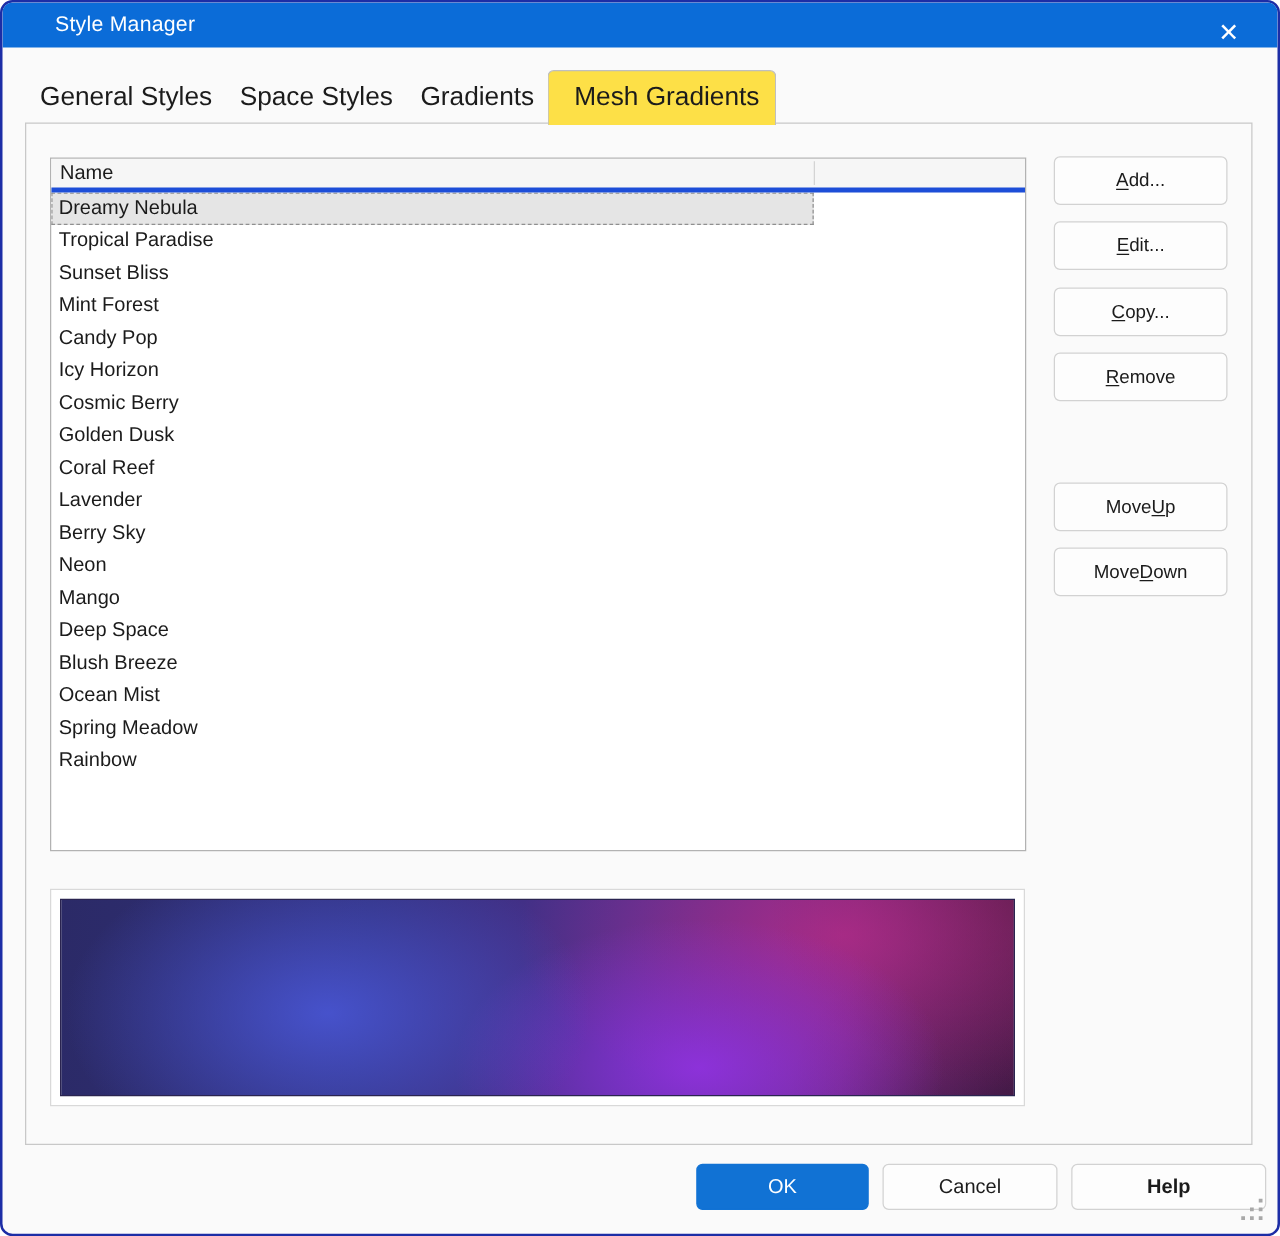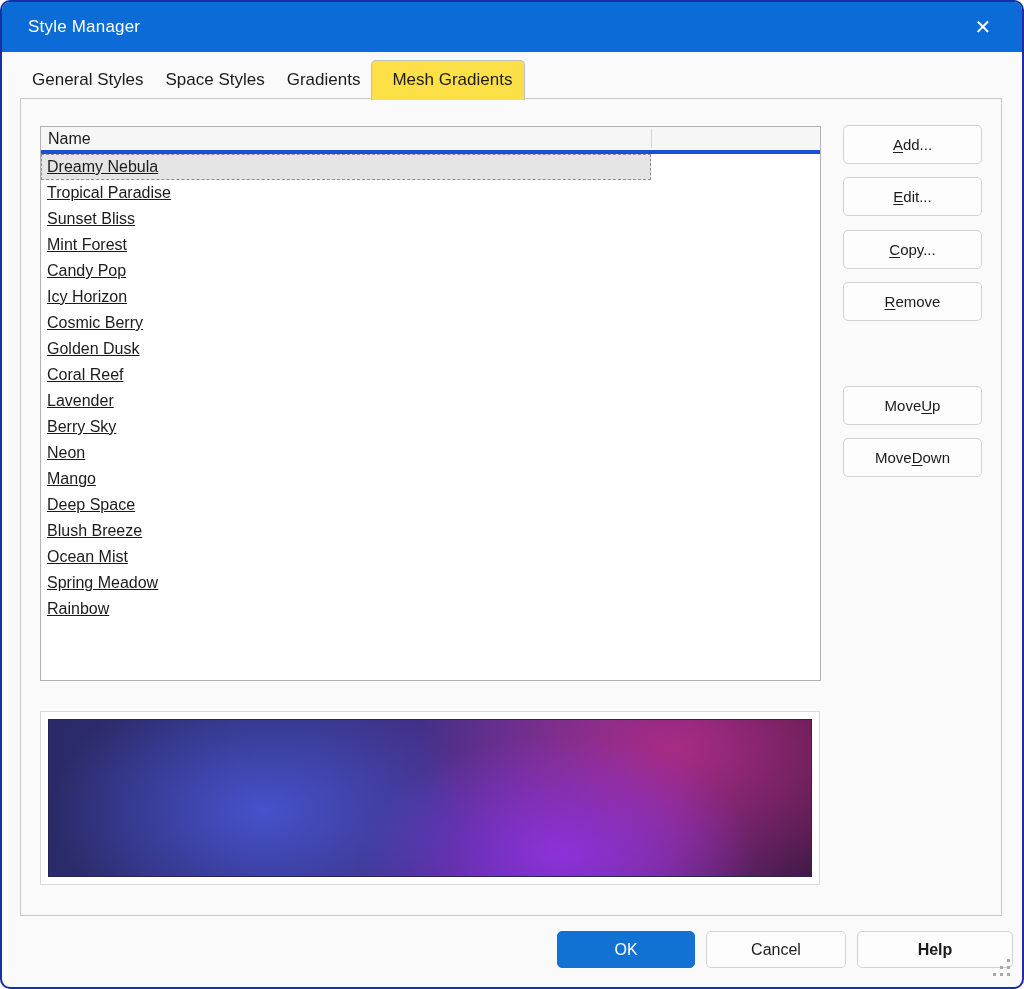--- a/index.html
+++ b/index.html
@@ -3,48 +3,48 @@
 <meta charset="utf-8">
 <style>
   * { margin:0; padding:0; box-sizing:border-box; }
   html,body { width:1024px; height:989px; background:#ffffff;
     font-family:"Liberation Sans", sans-serif; color:#1b1b1b; overflow:hidden; }
 
   .window { position:absolute; inset:0; border:2px solid var(--win-border,#1c2da6);
     border-radius:10px; background:#fafafa; overflow:hidden; }
 
   
-  .titlebar { position:absolute; top:0; left:0; right:0; height:50px;
-    background:var(--titlebar,#0b6cd8); display:flex; align-items:center; }
+  .titlebar { position:absolute; top:0; left:0; right:0; height:36px;
+    background:var(--titlebar,#0b6cd8); display:flex; align-items:center;padding-left:16px; }
   .titlebar .title { color:#ffffff; font-size:17px; padding-left:26px; letter-spacing:.2px; }
   .close-btn { position:absolute; right:22px; top:8px; width:34px; height:34px;
     display:flex; align-items:center; justify-content:center; color:#ffffff;
     font-size:20px; line-height:1; cursor:pointer; }
 
   
   .tabbar { position:absolute; top:50px; left:18px; right:18px; height:47px;
     display:flex; align-items:flex-end; padding-left:1px; }
-  .tab { font-size:17px; padding:7px 11px 9px 11px; white-space:nowrap; cursor:pointer;margin-top:48px; }
+  .tab { font-size:21px; padding:7px 11px 9px 11px; white-space:nowrap; cursor:pointer;margin-top:48px; }
   .tab.active { background:#fde047; border:1px solid #bfbfbf; border-bottom:none;
     border-radius:5px 5px 0 0; padding:9px 12px 10px 20px; position:relative; z-index:3;
     margin-bottom:-1px; }
 
   
   .panel { position:absolute; left:18px; top:96px; width:982px; height:818px;
     border:1px solid #c8c8c8; background:#fafafa; z-index:1; }
 
   
   .listbox { position:absolute; left:19px; top:27px; width:781px; height:555px;
     border:1px solid #b2b2b2; background:#ffffff; overflow:hidden; }
   .list-header { height:27px; background:#f6f6f6; border-bottom:4px solid #1d4ed8;
     display:flex; align-items:center; position:relative; font-size:16px; cursor:default; }
   .list-header .hdr-label { padding-left:7px; }
   .col-sep { position:absolute; left:610px; top:2px; bottom:2px; width:1px; background:#d4d4d4; }
   .list-body { font-size:16px; }
-  .row { height:26px; line-height:25px; padding-left:6px; white-space:nowrap; cursor:default;text-decoration:underline; }
+  .row { height:26px; line-height:25px; padding-left:6px; white-space:nowrap; cursor:default; }
   .row.selected { background:var(--sel-bg,#e5e5e5); width:610px;
     outline:1px dashed #8f8f8f; outline-offset:-1px; }
 
   
   .btn { background:#fdfdfd; border:1px solid #d2d2d2; border-radius:5px;
     font-size:15px; color:#1b1b1b; display:flex; align-items:center; justify-content:center;
     cursor:pointer; font-family:"Liberation Sans", sans-serif; }
   .side-col { position:absolute; left:822px; top:26px; width:139px; }
   .side-col .btn { position:absolute; left:0; width:139px; height:39px; }
   #btn-add    { top:0; }

